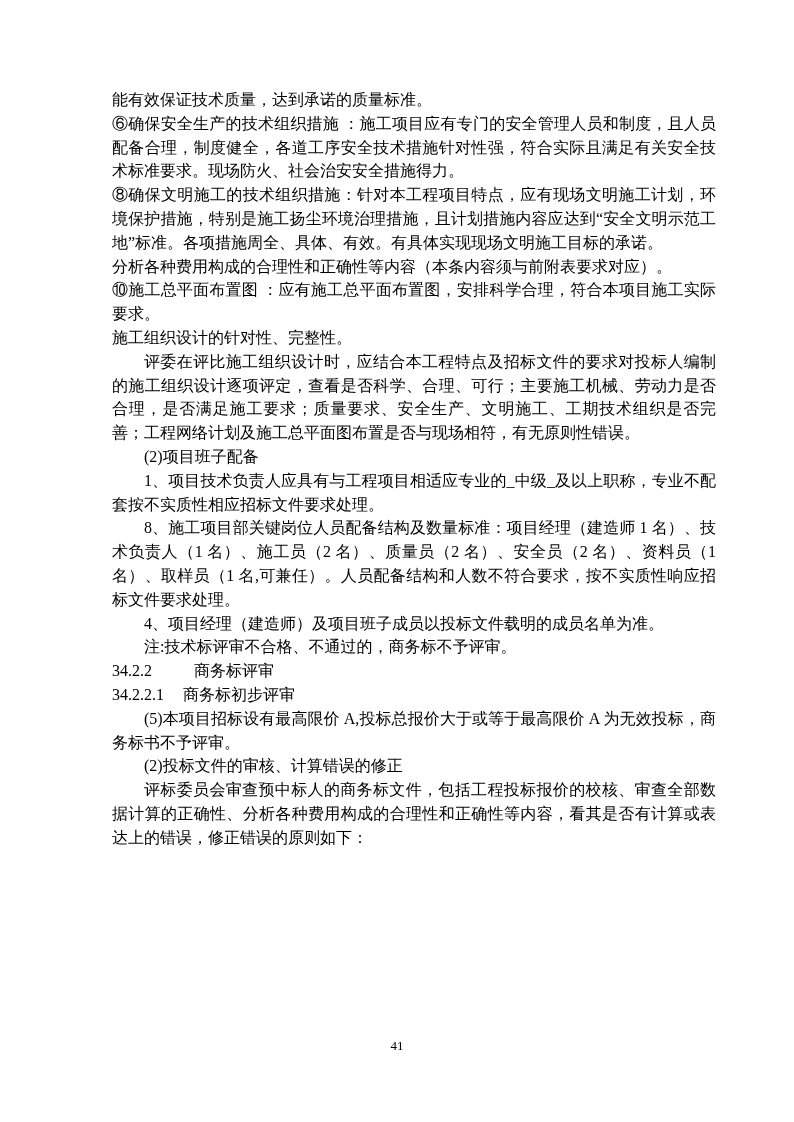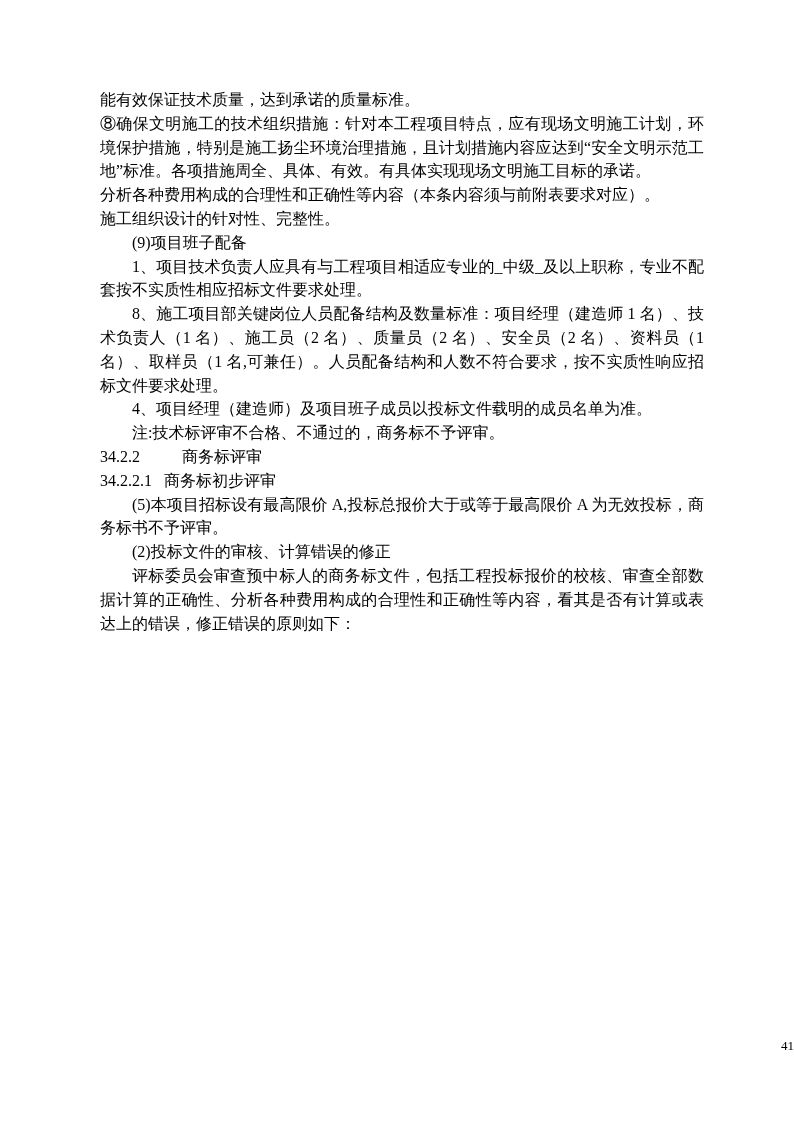--- a/index.html
+++ b/index.html
@@ -11,21 +11,21 @@
     position: relative;
     width: 794px;
     height: 1122px;
     background: #ffffff;
     overflow: hidden;
     font-family: "Liberation Serif", "DejaVu Serif", serif;
     color: #000000;
   }
   .doc {
     position: absolute;
-    left: 100px;
+    left: 112px;
     top: 88px;
     width: 604px;
     font-size: 16px;
     line-height: 23.8px;
     text-align: justify;
   }
   .doc p {
     margin: 0;
     padding: 0;
   }
@@ -35,42 +35,45 @@
   .heading-l1 {
     padding-left: 21px;
   }
   .heading-l1 .title-gap {
     margin-left: 42px;
   }
   .heading-l2 {
     padding-left: 13px;
   }
   .heading-l2 .title-gap {
-    margin-left: 12px;
+    margin-left: 19px;
   }
   .footer {
     position: absolute;
     left: 0;
     top: 1038px;
     width: 794px;
-    text-align: right;
+    text-align: center;
     font-size: 13px;
     line-height: 16px;
   }
 </style>
 </head>
 <body>
 
 <div class="page">
   <div class="doc">
     <p>能有效保证技术质量，达到承诺的质量标准。</p>
+    <p>⑥确保安全生产的技术组织措施 ：施工项目应有专门的安全管理人员和制度，且人员配备合理，制度健全，各道工序安全技术措施针对性强，符合实际且满足有关安全技术标准要求。现场防火、社会治安安全措施得力。</p>
     <p>⑧确保文明施工的技术组织措施：针对本工程项目特点，应有现场文明施工计划，环境保护措施，特别是施工扬尘环境治理措施，且计划措施内容应达到“安全文明示范工地”标准。各项措施周全、具体、有效。有具体实现现场文明施工目标的承诺。</p>
     <p>分析各种费用构成的合理性和正确性等内容（本条内容须与前附表要求对应）。</p>
+    <p>⑩施工总平面布置图 ：应有施工总平面布置图，安排科学合理，符合本项目施工实际要求。</p>
     <p>施工组织设计的针对性、完整性。</p>
-    <p class="indent">(9)项目班子配备</p>
+    <p class="indent">评委在评比施工组织设计时，应结合本工程特点及招标文件的要求对投标人编制的施工组织设计逐项评定，查看是否科学、合理、可行；主要施工机械、劳动力是否合理，是否满足施工要求；质量要求、安全生产、文明施工、工期技术组织是否完善；工程网络计划及施工总平面图布置是否与现场相符，有无原则性错误。</p>
+    <p class="indent">(2)项目班子配备</p>
     <p class="indent">1、项目技术负责人应具有与工程项目相适应专业的_中级_及以上职称，专业不配套按不实质性相应招标文件要求处理。</p>
     <p class="indent">8、施工项目部关键岗位人员配备结构及数量标准：项目经理（建造师 1 名）、技术负责人（1 名）、施工员（2 名）、质量员（2 名）、安全员（2 名）、资料员（1 名）、取样员（1 名,可兼任）。人员配备结构和人数不符合要求，按不实质性响应招标文件要求处理。</p>
     <p class="indent">4、项目经理（建造师）及项目班子成员以投标文件载明的成员名单为准。</p>
     <p class="indent">注:技术标评审不合格、不通过的，商务标不予评审。</p>
     <p class="heading-l1"><span>34.2.2</span><span class="title-gap">商务标评审</span></p>
     <p class="heading-l2"><span>34.2.2.1</span><span class="title-gap">商务标初步评审</span></p>
     <p class="indent">(5)本项目招标设有最高限价 A,投标总报价大于或等于最高限价 A 为无效投标，商务标书不予评审。</p>
     <p class="indent">(2)投标文件的审核、计算错误的修正</p>
     <p class="indent">评标委员会审查预中标人的商务标文件，包括工程投标报价的校核、审查全部数据计算的正确性、分析各种费用构成的合理性和正确性等内容，看其是否有计算或表达上的错误，修正错误的原则如下：</p>
   </div>

